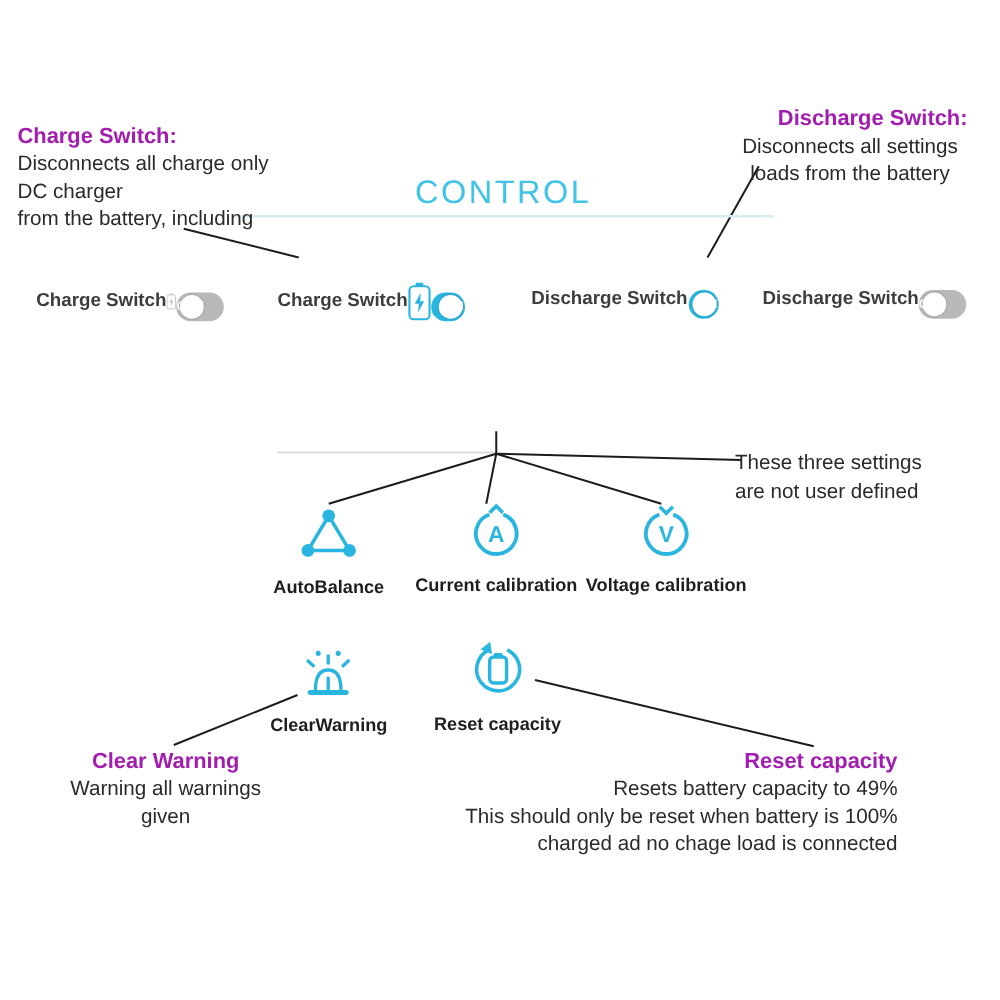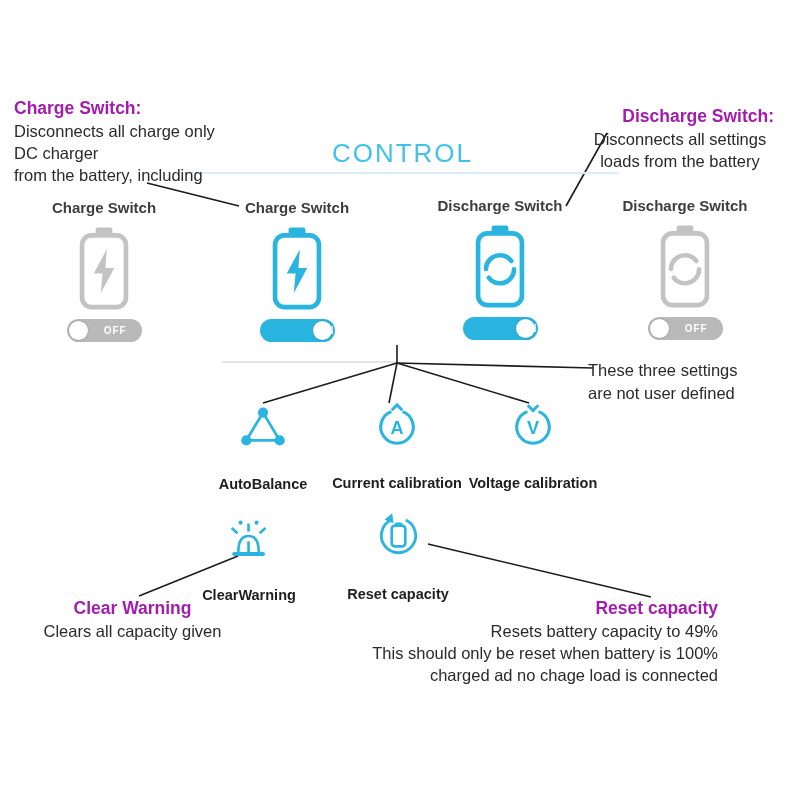--- a/index.html
+++ b/index.html
@@ -9,47 +9,47 @@
           --accent:#2ab5e0;--gray:#c3c3c3}
   .connectors{position:absolute;left:0;top:0;pointer-events:none}
 
   .title{position:absolute;left:185px;top:138px;width:435px;text-align:center;
          font-size:26px;letter-spacing:2px;color:#41c3e8;font-weight:400}
   .title-underline{position:absolute;left:187px;top:172px;width:432px;height:2px;background:#d9edf4}
 
   .note{position:absolute;color:#2a2a2a;font-size:16.5px;line-height:22px}
   .note .hd{font-weight:bold;color:#a21caf;font-size:17.5px;line-height:24px}
   .note-charge{left:14px;top:96px;width:240px;text-align:left}
-  .note-discharge{left:586px;top:104px;width:188px;text-align:center}
+  .note-discharge{left:586px;top:82px;width:188px;text-align:center}
   .note-discharge .hd{text-align:right}
   .note-settings{left:588px;top:359px;width:180px;text-align:left;line-height:23px}
   .note-clearwarning{left:35px;top:596px;width:195px;text-align:center}
   .note-reset{left:338px;top:596px;width:380px;text-align:right}
 
-  .switch-block{position:absolute;width:150px;display:flex;flex-direction:column;align-items:center}
+  .switch-block{position:absolute;width:150px;display:flex;flex-direction:row;align-items:center}
   .switch-label{font-size:15px;font-weight:bold;color:#3d3d3d;margin-bottom:10px;white-space:nowrap}
   .battery{display:block;margin-bottom:9px}
 
   svg .s{fill:none;stroke:var(--accent)}
   svg .f{fill:var(--accent);stroke:none}
   svg.gray .s{stroke:var(--gray)}
   svg.gray .f{fill:var(--gray)}
 
   .toggle{position:relative;width:75px;height:23px;border-radius:12px;display:flex;align-items:center;cursor:pointer}
   .toggle .knob{position:absolute;top:2px;width:19px;height:19px;border-radius:50%;background:#fff;box-shadow:0 0 2px rgba(0,0,0,.25)}
   .toggle.on{background:var(--accent)}
   .toggle.on .knob{right:2.5px}
   .toggle.off{background:#b9b9b9}
   .toggle.off .knob{left:2.5px}
   .toggle-text{color:#fff;font-weight:bold;font-size:10px;letter-spacing:.09em;width:100%}
   .toggle.on .toggle-text{text-align:right;padding-left:7px}
   .toggle.off .toggle-text{text-align:right;padding-right:15px}
 
   .icon-block{position:absolute;width:136px;display:flex;flex-direction:column;align-items:center;cursor:pointer}
-  .icon-label{font-size:14.5px;font-weight:bold;color:#1e1e1e;margin-top:27px;white-space:nowrap}
+  .icon-label{font-size:14.5px;font-weight:bold;color:#1e1e1e;margin-top:13px;white-space:nowrap}
 </style>
 </head>
 <body>
 
 <div class="canvas">
 
   <svg class="connectors" width="800" height="800" viewBox="0 0 800 800">
     <line x1="147" y1="183" x2="239" y2="206" stroke="#1b1b1b" stroke-width="1.6"></line>
     <line x1="607" y1="133" x2="566" y2="206" stroke="#1b1b1b" stroke-width="1.6"></line>
     <line x1="222" y1="362" x2="397" y2="362" stroke="#dcdcdc" stroke-width="1.6"></line>
@@ -156,21 +156,21 @@
 
   <div class="icon-block" style="left:465px;top:402px">
     <svg width="46" height="46" viewBox="0 0 48 48">
       <path class="s" d="M 29.8 10 A 17 17 0 1 1 18.2 10" stroke-width="3.2"></path>
       <path class="s" d="M 18.5 3.5 L 24 9 L 29.5 3.5" stroke-width="3"></path>
       <text x="24" y="33" text-anchor="middle" font-size="19" font-weight="bold" fill="#2ab5e0" font-family="Liberation Sans, sans-serif">V</text>
     </svg>
     <div class="icon-label">Voltage calibration</div>
   </div>
 
-  <div class="icon-block" style="left:181px;top:512px">
+  <div class="icon-block" style="left:195px;top:512px">
     <svg width="48" height="48" viewBox="0 0 54 54">
       <path class="s" d="M 15 45 Q 15 27 26.5 27 Q 38 27 38 45" stroke-width="3"></path>
       <line class="s" x1="26.5" y1="45" x2="26.5" y2="33" stroke-width="3"></line>
       <rect class="f" x="8" y="45" width="37" height="4.5" rx="2.2"></rect>
       <line class="s" x1="26.5" y1="22" x2="26.5" y2="13" stroke-width="3"></line>
       <line class="s" x1="14" y1="24" x2="7.5" y2="18" stroke-width="3"></line>
       <line class="s" x1="39" y1="24" x2="45.5" y2="18" stroke-width="3"></line>
       <circle class="f" cx="17.5" cy="12" r="2.3"></circle>
       <circle class="f" cx="35.5" cy="12" r="2.3"></circle>
     </svg>
@@ -182,21 +182,21 @@
       <path class="s" d="M 34 8.8 A 19 19 0 1 1 18 8.8" stroke-width="3.2"></path>
       <polygon class="f" points="19,1.5 10.5,8.5 20.5,12.5"></polygon>
       <rect class="f" x="22" y="11.5" width="8" height="4" rx="1.5"></rect>
       <rect class="s" x="18.5" y="15" width="15" height="23" rx="3.5" stroke-width="3"></rect>
     </svg>
     <div class="icon-label">Reset capacity</div>
   </div>
 
   <div class="note note-clearwarning">
     <div class="hd">Clear Warning</div>
-    <div>Clears all capacity given</div>
+    <div>Warning all warnings given</div>
   </div>
 
   <div class="note note-reset">
     <div class="hd">Reset capacity</div>
     <div>Resets battery capacity to 49%</div>
     <div>This should only be reset when  battery is 100%</div>
     <div>charged ad no chage load is connected</div>
   </div>
 
 </div>

